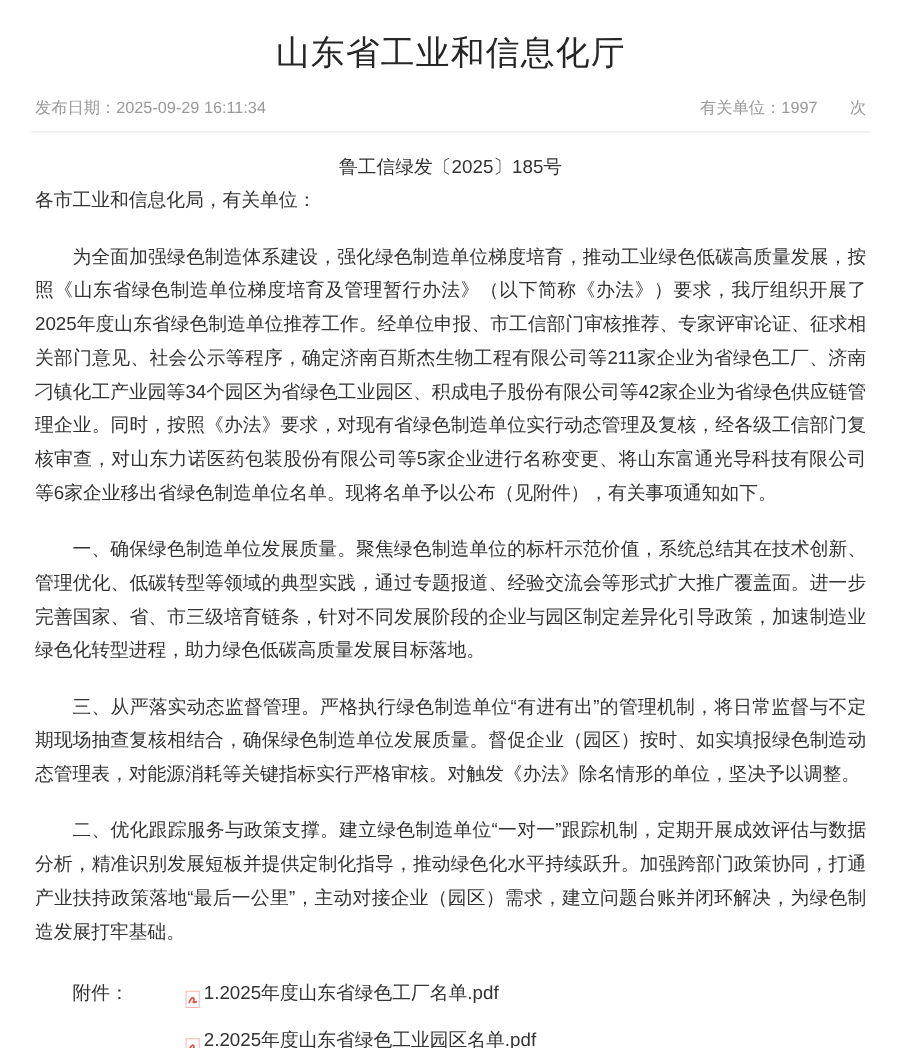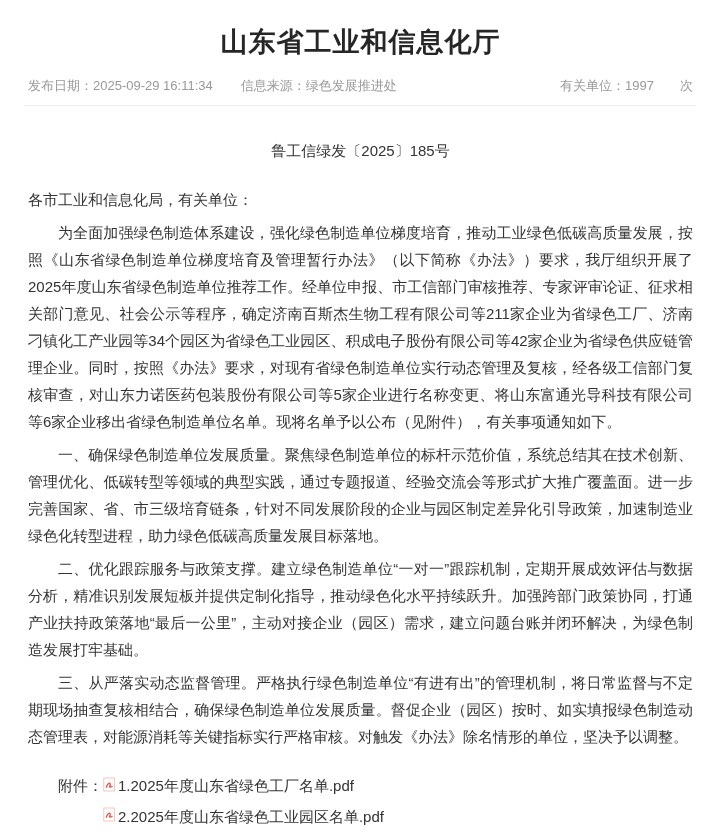--- a/index.html
+++ b/index.html
@@ -14,21 +14,21 @@
     margin: 0 auto;
     background: #ffffff;
     padding-top: 24px;
   }
   .title-block {
     text-align: center;
     padding: 0 30px;
   }
   .title-line {
     font-size: 27px;
-    font-weight: 700;
+    font-weight: 400;
     line-height: 37px;
     color: #262626;
     letter-spacing: 1px;
   }
   .meta-row {
     display: flex;
     justify-content: space-between;
     align-items: center;
     padding: 0 28px;
     margin-top: 16px;
@@ -39,56 +39,56 @@
   .meta-item { white-space: nowrap; }
   .meta-right .views-unit { margin-left: 26px; }
   .divider {
     border-bottom: 1px solid #ececec;
     margin: 10px 25px 0 25px;
   }
   .doc-number {
     text-align: center;
     font-size: 15px;
     color: #333333;
-    margin-top: 31px;
+    margin-top: 14px;
     line-height: 27px;
   }
   .body-content {
     padding: 0 28px;
     font-size: 15px;
     line-height: 27px;
     text-align: justify;
   }
   .salutation {
-    margin-top: 22px;
   }
   .paragraph {
     text-indent: 2em;
-    margin-top: 6px;
+    margin-top: 18px;
   }
   .attachments {
     display: flex;
     margin-top: 22px;
     padding-left: 28px;
     font-size: 15px;
     line-height: 28px;
   }
   .attachments-label {
     white-space: nowrap;
     text-indent: 2em;
   }
   .attachment-list {
     list-style: none;
   }
   .attachment-item a {
     color: #333333;
     text-decoration: none;
     display: inline-flex;
-    align-items: center;
+    align-items: flex-end;
     cursor: pointer;
+    margin-left: 45px;
   }
   .pdf-icon {
     display: inline-block;
     width: 13px;
     height: 15px;
     margin-right: 2px;
     position: relative;
     top: -2px;
   }
 </style>
@@ -97,37 +97,36 @@
 
 <div class="page">
 
   <div class="title-block">
     <div class="title-line">山东省工业和信息化厅</div>
   </div>
 
   <div class="meta-row">
     <div class="meta-left">
       <span class="meta-item"><span>发布日期：</span><span>2025-09-29 16:11:34</span></span>
-      <span class="meta-item"><span>信息来源：</span><span>绿色发展推进处</span></span>
     </div>
     <div class="meta-right">
       <span>有关单位：</span><span>1997</span><span class="views-unit">次</span>
     </div>
   </div>
 
   <div class="divider"></div>
 
   <div class="doc-number">鲁工信绿发〔2025〕185号</div>
 
   <div class="body-content">
     <div class="salutation">各市工业和信息化局，有关单位：</div>
     <p class="paragraph">为全面加强绿色制造体系建设，强化绿色制造单位梯度培育，推动工业绿色低碳高质量发展，按照《山东省绿色制造单位梯度培育及管理暂行办法》（以下简称《办法》）要求，我厅组织开展了2025年度山东省绿色制造单位推荐工作。经单位申报、市工信部门审核推荐、专家评审论证、征求相关部门意见、社会公示等程序，确定济南百斯杰生物工程有限公司等211家企业为省绿色工厂、济南刁镇化工产业园等34个园区为省绿色工业园区、积成电子股份有限公司等42家企业为省绿色供应链管理企业。同时，按照《办法》要求，对现有省绿色制造单位实行动态管理及复核，经各级工信部门复核审查，对山东力诺医药包装股份有限公司等5家企业进行名称变更、将山东富通光导科技有限公司等6家企业移出省绿色制造单位名单。现将名单予以公布（见附件），有关事项通知如下。</p>
     <p class="paragraph">一、确保绿色制造单位发展质量。聚焦绿色制造单位的标杆示范价值，系统总结其在技术创新、管理优化、低碳转型等领域的典型实践，通过专题报道、经验交流会等形式扩大推广覆盖面。进一步完善国家、省、市三级培育链条，针对不同发展阶段的企业与园区制定差异化引导政策，加速制造业绿色化转型进程，助力绿色低碳高质量发展目标落地。</p>
+    <p class="paragraph">三、从严落实动态监督管理。严格执行绿色制造单位“有进有出”的管理机制，将日常监督与不定期现场抽查复核相结合，确保绿色制造单位发展质量。督促企业（园区）按时、如实填报绿色制造动态管理表，对能源消耗等关键指标实行严格审核。对触发《办法》除名情形的单位，坚决予以调整。</p>
     <p class="paragraph">二、优化跟踪服务与政策支撑。建立绿色制造单位“一对一”跟踪机制，定期开展成效评估与数据分析，精准识别发展短板并提供定制化指导，推动绿色化水平持续跃升。加强跨部门政策协同，打通产业扶持政策落地“最后一公里”，主动对接企业（园区）需求，建立问题台账并闭环解决，为绿色制造发展打牢基础。</p>
-    <p class="paragraph">三、从严落实动态监督管理。严格执行绿色制造单位“有进有出”的管理机制，将日常监督与不定期现场抽查复核相结合，确保绿色制造单位发展质量。督促企业（园区）按时、如实填报绿色制造动态管理表，对能源消耗等关键指标实行严格审核。对触发《办法》除名情形的单位，坚决予以调整。</p>
   </div>
 
   <div class="attachments">
     <span class="attachments-label">附件：</span>
     <ul class="attachment-list">
       <li class="attachment-item">
         <a>
             <svg class="pdf-icon" viewBox="0 0 16 18">
               <rect x="1" y="1" width="13" height="16" fill="#ffffff" stroke="#f0b9b4" stroke-width="1"></rect>
               <path d="M4.2 13 C4 10.5 7.8 5.2 8.8 8.2 C9.7 11 5.2 13.4 11.8 11.2" stroke="#e2574c" stroke-width="1.7" fill="none"></path>

